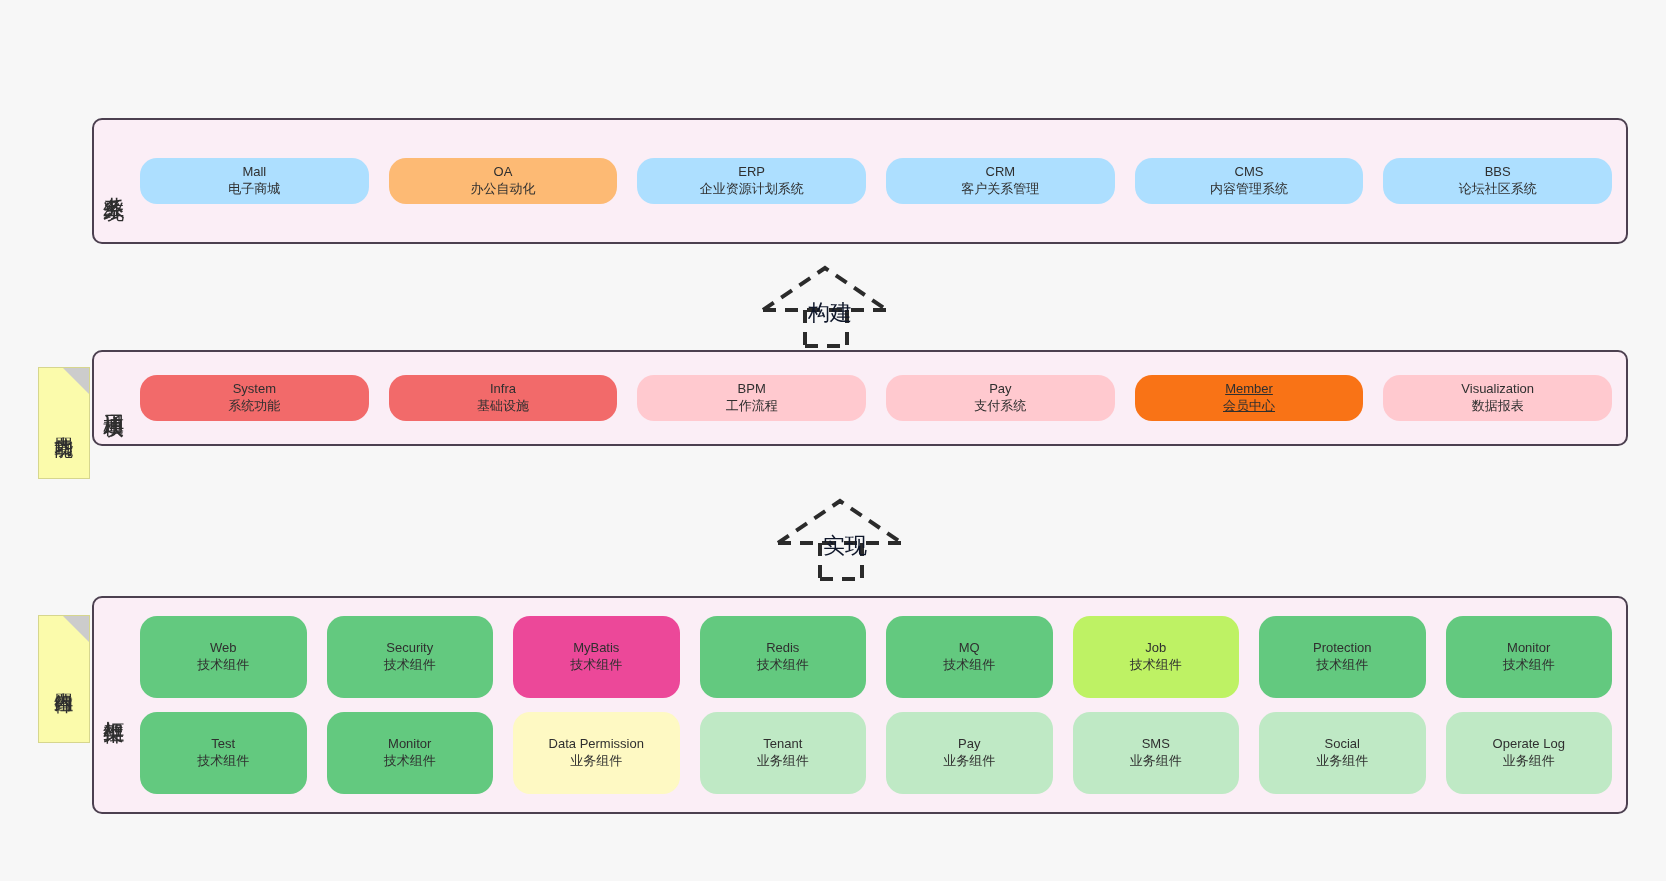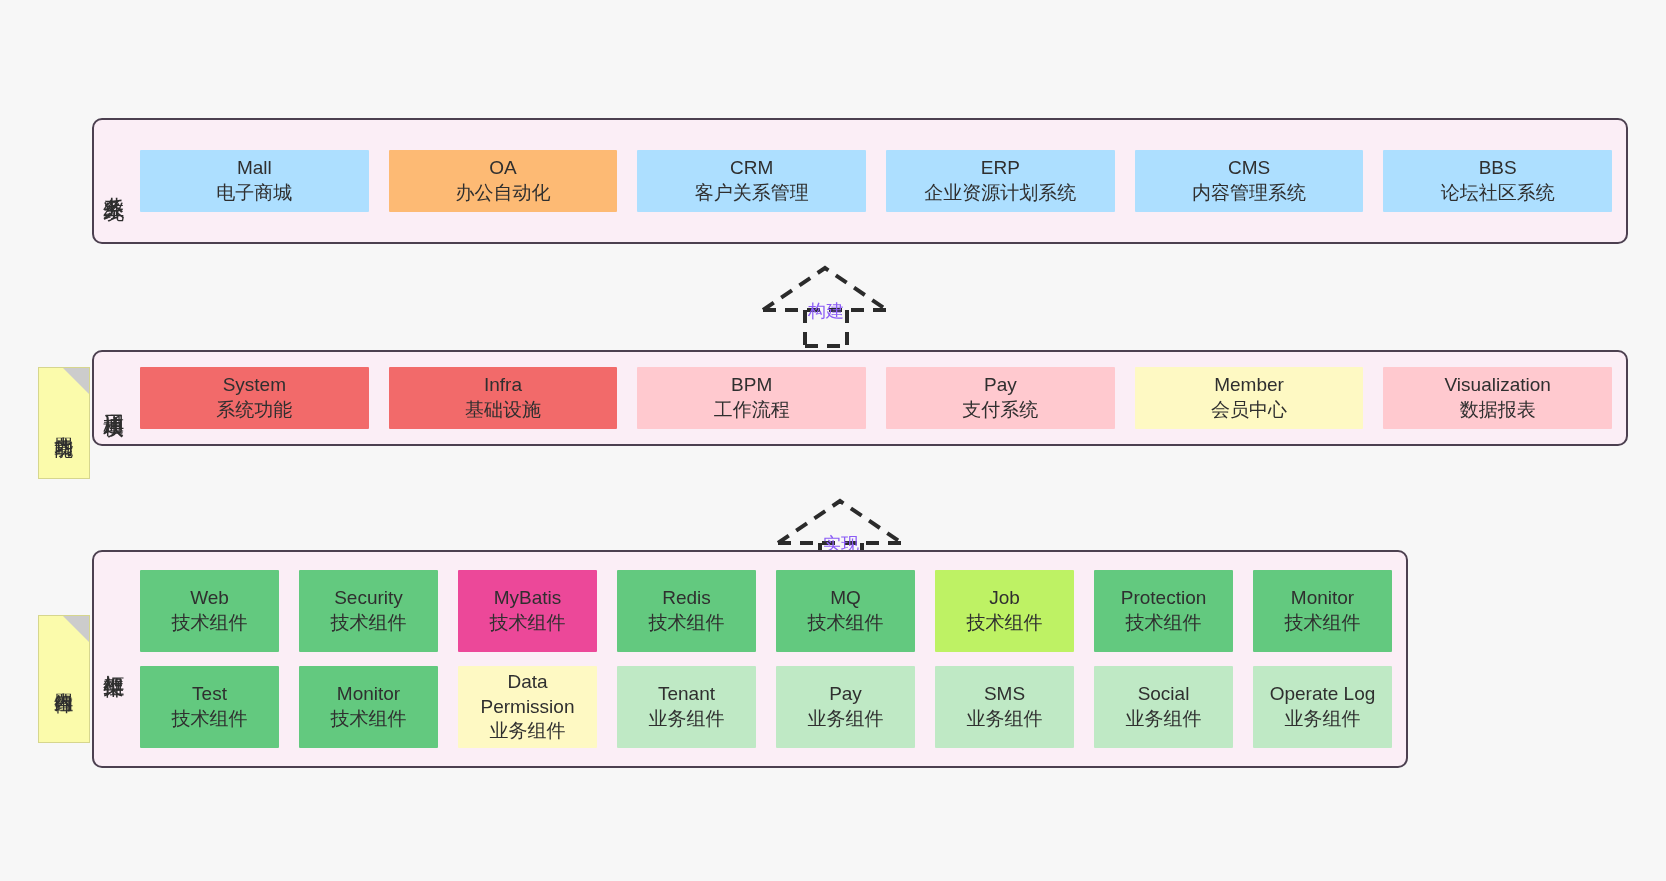--- a/index.html
+++ b/index.html
@@ -50,27 +50,27 @@
     box-sizing:border-box;
   }
   .row{
     display:flex;
     flex-direction:row;
     gap:20px;
     width:100%;
   }
   .card{
     flex:1 1 0;
-    border-radius:1px;
+    border-radius:17px;
     display:flex;
     flex-direction:column;
     align-items:center;
     justify-content:center;
     text-align:center;
-    font-size:19px;
+    font-size:13px;
     line-height:1.30;
     color:#2f2f2f;
     box-sizing:border-box;
     padding:6px 4px;
     min-width:0;
   }
   .card .en{display:block;}
   .card .cn{display:block;}
 
   
@@ -96,22 +96,22 @@
     width:0;height:0;
     border-top:26px solid #cccccc;
     border-left:26px solid transparent;
   }
 
   
   .connector{position:absolute;}
   .connector svg{display:block;overflow:visible;}
   .connector .conn-label{
     position:absolute;
-    font-size:18px;
-    color:#8b5cf6;
+    font-size:22px;
+    color:#0f172a;
     white-space:nowrap;
     background:transparent;
     line-height:1;
   }
 </style>
 </head>
 <body>
 
 <div class="canvas">
 
@@ -124,27 +124,27 @@
           <span class="en">Mall</span>
           <span class="cn">电子商城</span>
         </div>
 
         <div class="card" style="background:#fdba74;justify-content:center;">
           <span class="en">OA</span>
           <span class="cn">办公自动化</span>
         </div>
 
         <div class="card" style="background:#addfff;">
+          <span class="en">ERP</span>
+          <span class="cn">企业资源计划系统</span>
+        </div>
+
+        <div class="card" style="background:#addfff;">
           <span class="en">CRM</span>
           <span class="cn">客户关系管理</span>
-        </div>
-
-        <div class="card" style="background:#addfff;">
-          <span class="en">ERP</span>
-          <span class="cn">企业资源计划系统</span>
         </div>
 
         <div class="card" style="background:#addfff;">
           <span class="en">CMS</span>
           <span class="cn">内容管理系统</span>
         </div>
 
         <div class="card" style="background:#addfff;">
           <span class="en">BBS</span>
           <span class="cn">论坛社区系统</span>
@@ -188,21 +188,21 @@
         <div class="card" style="background:#ffc9cf;">
           <span class="en">BPM</span>
           <span class="cn">工作流程</span>
         </div>
 
         <div class="card" style="background:#ffc9cf;">
           <span class="en">Pay</span>
           <span class="cn">支付系统</span>
         </div>
 
-        <div class="card" style="background:#fef9c3;">
+        <div class="card" style="background:#f97316;text-decoration:underline;">
           <span class="en">Member</span>
           <span class="cn">会员中心</span>
         </div>
 
         <div class="card" style="background:#ffc9cf;">
           <span class="en">Visualization</span>
           <span class="cn">数据报表</span>
         </div>
 
       </div>
@@ -218,21 +218,21 @@
       <path d="M 50 84 L 92 84" fill="none" stroke="#2b2b2b" stroke-width="4" stroke-dasharray="13,9" stroke-linecap="butt"></path>
     </svg>
     <div class="conn-label" style="left:53px;top:40px;">实现</div>
   </div>
 
   <div class="note" style="left:38px;top:615px;width:52px;height:128px;">
     <span class="fold"></span>
     <span>内置组件</span>
   </div>
 
-  <div class="layer" style="left:92px;top:550px;width:1316px;height:218px;align-items:center;">
+  <div class="layer" style="left:92px;top:596px;width:1536px;height:218px;align-items:center;">
     <div class="layer-title">框架组件</div>
     <div class="layer-body">
 
       <div class="row">
         <div class="card" style="background:#63c97f;height:82px;">
           <span class="en">Web</span>
           <span class="cn">技术组件</span>
         </div>
         <div class="card" style="background:#63c97f;height:82px;">
           <span class="en">Security</span>

